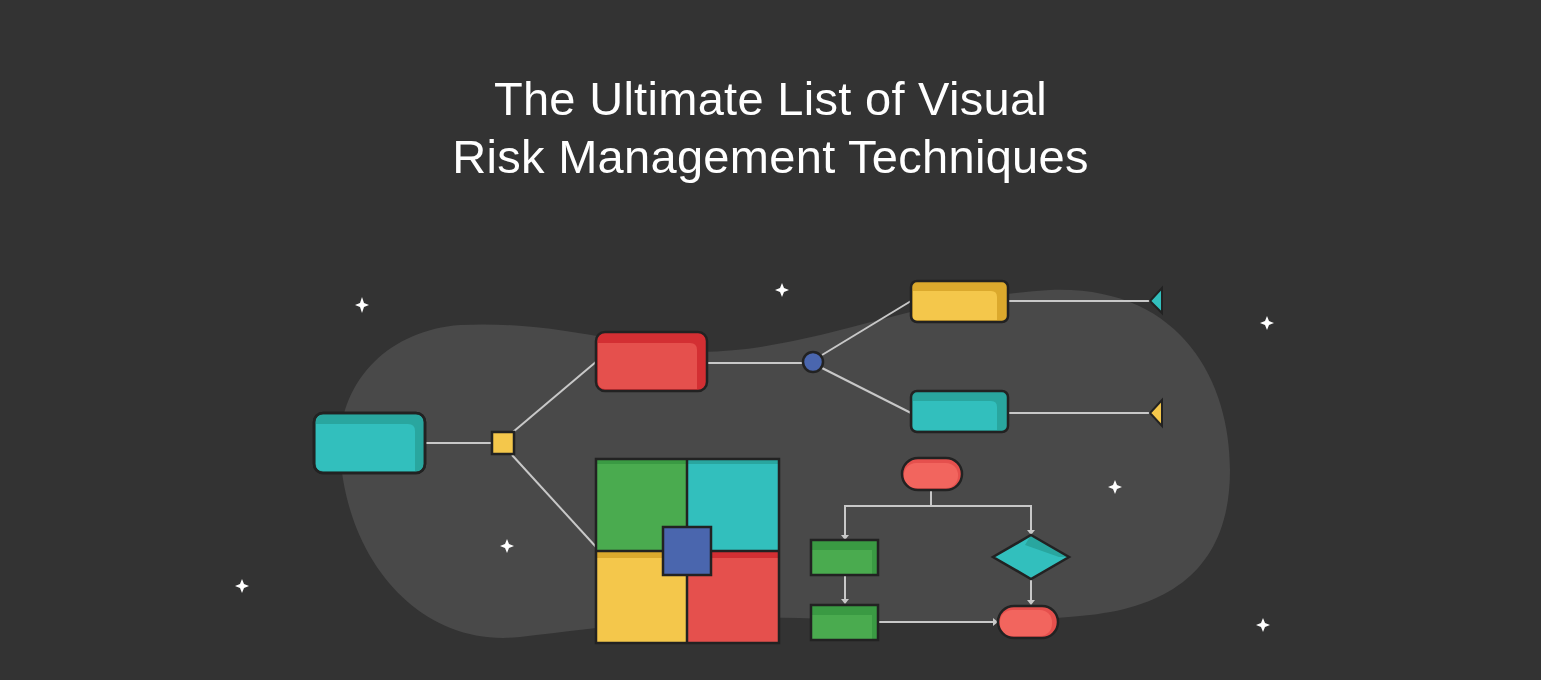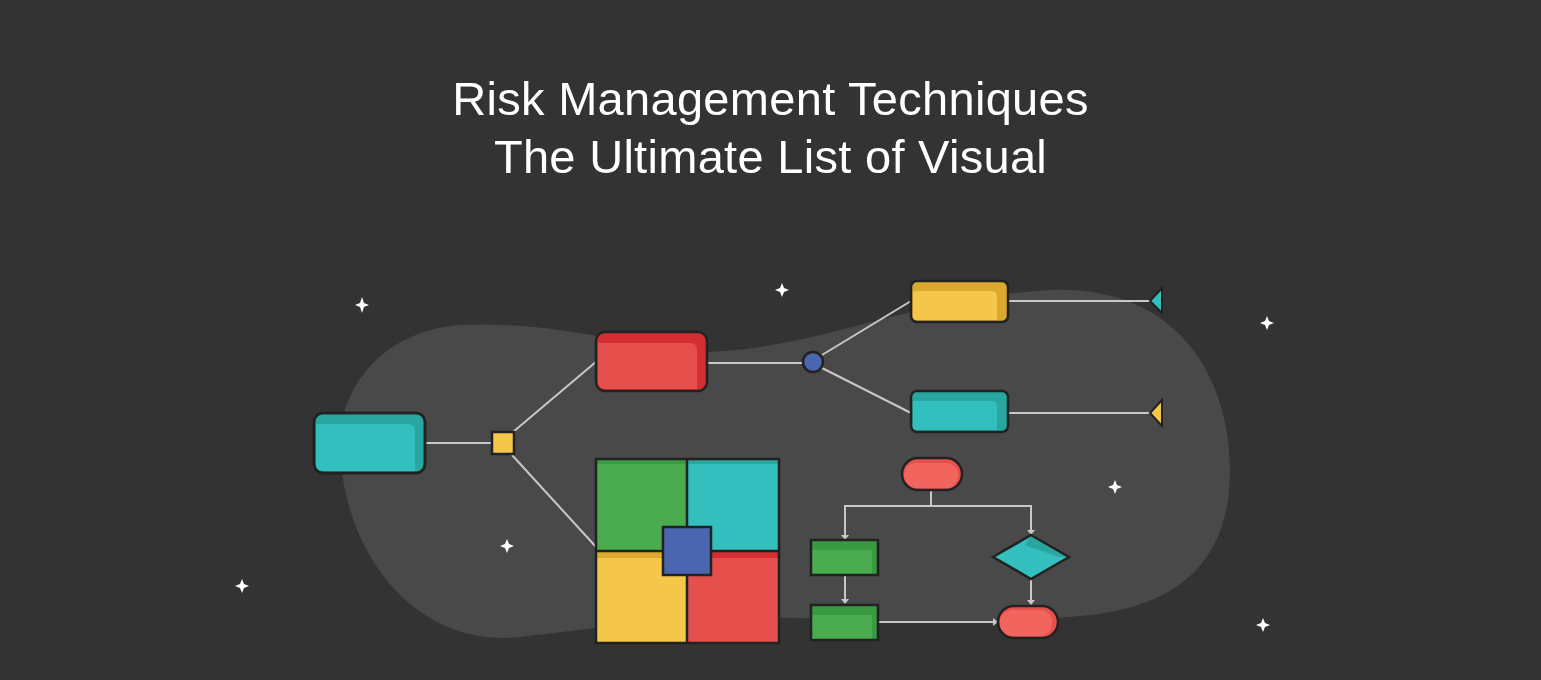--- a/index.html
+++ b/index.html
@@ -15,22 +15,22 @@
     font-size: 47px; line-height: 58px; font-weight: 400;
     letter-spacing: 0.3px;
   }
   .title span { display: block; }
   svg.art { position: absolute; left: 0; top: 0; }
 </style>
 </head>
 <body>
 
 <div class="title">
+  <span>The Ultimate List of Visual</span>
   <span>Risk Management Techniques</span>
-  <span>The Ultimate List of Visual</span>
 </div>
 
 <svg class="art" width="1541" height="680" viewBox="0 0 1541 680" xmlns="http://www.w3.org/2000/svg">
 
   <path d="M 460 325 C 560 320, 640 350, 700 352 C 820 350, 900 300, 1050 290 C 1180 285, 1230 380, 1230 470 C 1230 560, 1180 605, 1090 615 C 1000 625, 900 622, 800 618 C 700 615, 620 625, 520 637 C 420 648, 345 560, 340 450 C 338 380, 390 330, 460 325 Z" fill="#494949"></path>
 
   <g stroke="#c8c8c8" stroke-width="2" fill="none">
     <line x1="425" y1="443" x2="492" y2="443"></line>
     <line x1="513" y1="432" x2="597" y2="361"></line>
     <line x1="512" y1="455" x2="597" y2="548"></line>

